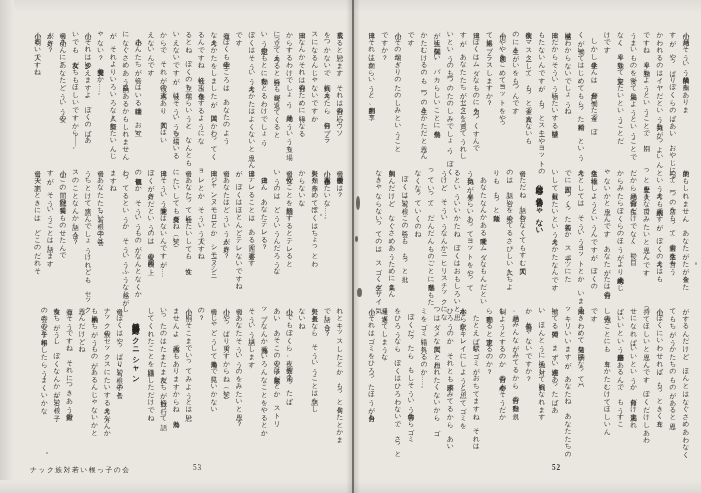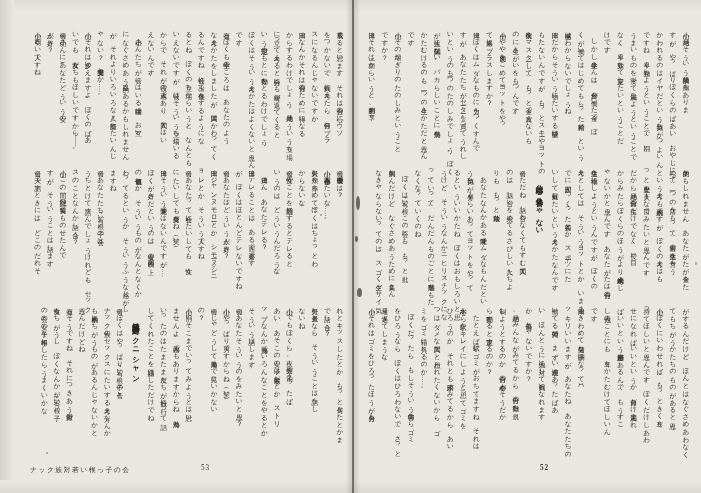--- a/index.html
+++ b/index.html
@@ -50,22 +50,22 @@
   
   .rb1{left:362px;top:27px;width:331px;height:150px;}
   .rb2{left:362px;top:165px;width:331px;height:150px;}
   .rb3{left:362px;top:303px;width:331px;height:160px;}
 
   .running-title{
     position:absolute;left:30px;top:465px;
     font-size:6.8px;letter-spacing:1.5px;color:#3a3832;
   }
   .pagenum{position:absolute;top:464px;font-size:7.2px;letter-spacing:1px;color:#3a3832;}
-  .pagenum-left{left:193px;margin-left:8px;}
-  .pagenum-right{left:540px;font-weight:bold;}
+  .pagenum-left{left:193px;}
+  .pagenum-right{left:552px;font-weight:bold;}
 </style>
 </head>
 <body>
 
 <div class="edge-top"></div>
 <div class="edge-left"></div>
 <div class="edge-bottom"></div>
 <div class="gutter-haze"></div>
 <div class="gutter"></div>
 <div class="smudge" style="left:356px;top:196px;width:4px;height:14px;"></div>

